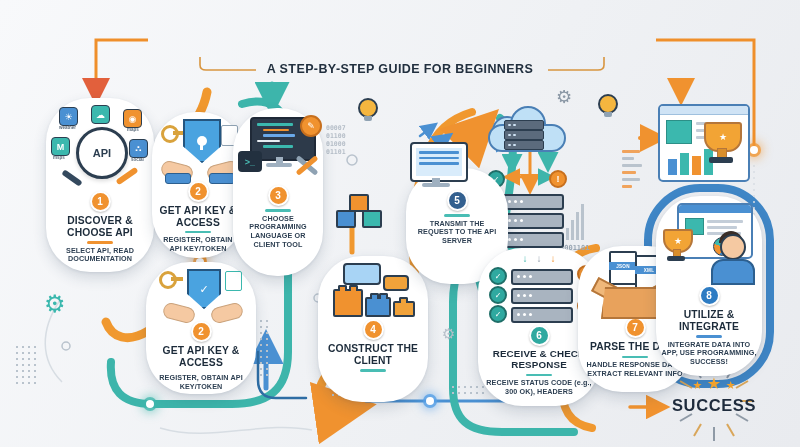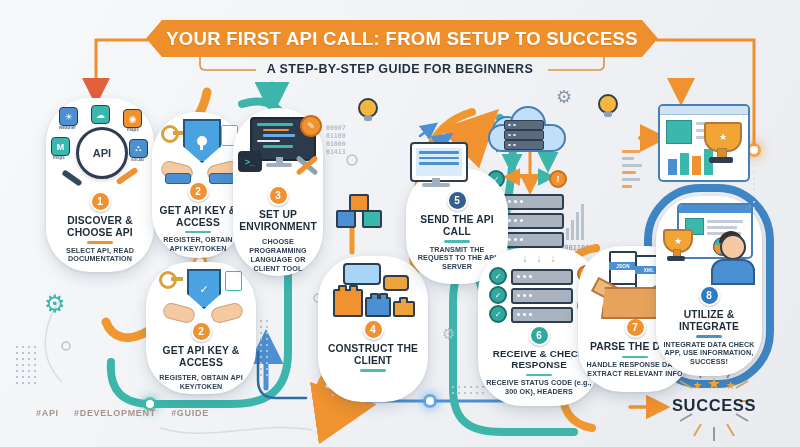--- a/index.html
+++ b/index.html
@@ -223,23 +223,20 @@
     </g>
   </svg>
 
   <div class="glow o" style="left:186px;top:144px"></div>
   <div class="glow o" style="left:196px;top:258px"></div>
   <div class="glow t" style="left:284px;top:248px"></div>
   <div class="glow t" style="left:146px;top:400px"></div>
   <div class="glow b" style="left:426px;top:397px"></div>
   <div class="glow o" style="left:750px;top:146px"></div>
 
-  <div class="banner">
-    <span>YOUR FIRST API CALL: FROM SETUP TO SUCCESS</span>
-  </div>
   <div class="subtitle">A STEP-BY-STEP GUIDE FOR BEGINNERS</div>
 
   <div class="card" style="left:46px;top:98px;width:108px;height:174px">
     <div class="icon-box" style="height:86px">
       <div class="tile" style="left:8px;top:2px;background:#4a90d2">
           <span>☀</span>
         </div>
       <div class="tile-label" style="left:8px;top:20px">weather</div>
       <div class="tile" style="left:40px;top:0;background:#3bb8ae">
           <span>☁</span>
@@ -316,21 +313,20 @@
       <div class="term-chip" style="left:0;top:36px;width:24px;height:21px">
           <span>&gt;_</span>
         </div>
       <div class="orange-bubble" style="left:62px;top:0;width:18px;height:18px">
           <span>✎</span>
         </div>
       <div class="tool" style="left:56px;top:48px;width:26px;height:5px;background:#8fa2b3;transform:rotate(40deg)"></div>
       <div class="tool" style="left:56px;top:48px;width:26px;height:5px;background:#f0922f;transform:rotate(-40deg)"></div>
     </div>
     <div class="badge b-orange">3</div>
-    <div class="card-title">SET UP ENVIRONMENT</div>
     <div class="divider d-teal"></div>
     <div class="card-desc">CHOOSE PROGRAMMING LANGUAGE OR CLIENT TOOL</div>
   </div>
 
   <div class="card" style="left:318px;top:256px;width:110px;height:146px">
     <div class="icon-box" style="height:56px">
       <div class="speech" style="left:20px;top:0;width:34px;height:18px;background:#a8d4f5"></div>
       <div class="speech" style="left:60px;top:12px;width:22px;height:12px;background:#f0a23a"></div>
       <div class="block" style="left:10px;top:26px;width:26px;height:24px;background:#f0922f">
           <span class="stud" style="left:3px"></span>
@@ -344,21 +340,20 @@
           <span class="stud" style="left:4px"></span>
         </div>
     </div>
     <div class="badge b-orange">4</div>
     <div class="card-title">CONSTRUCT THE CLIENT</div>
     <div class="divider d-teal"></div>
   </div>
 
   <div class="card" style="left:406px;top:168px;width:102px;height:116px;padding-top:22px">
     <div class="badge b-dblue">5</div>
-    <div class="card-title">SEND THE API CALL</div>
     <div class="divider d-teal"></div>
     <div class="card-desc">TRANSMIT THE REQUEST TO THE API SERVER</div>
   </div>
   <div class="ic5">
     <div class="monitor-lt">
       <div class="scr">
           <i></i>
           <i></i>
           <i></i>
         </div>
@@ -438,34 +433,34 @@
         </div>
       <div class="trophy-stem" style="left:12px;top:48px;width:6px;height:7px"></div>
       <div class="trophy-base" style="left:6px;top:55px;width:18px;height:5px"></div>
       <div class="hair" style="left:58px;top:30px;width:24px;height:12px"></div>
       <div class="head" style="left:59px;top:33px;width:22px;height:22px"></div>
       <div class="body8" style="left:50px;top:58px;width:40px;height:22px"></div>
     </div>
     <div class="badge b-blue">8</div>
     <div class="card-title">UTILIZE &amp; INTEGRATE</div>
     <div class="divider d-blue"></div>
-    <div class="card-desc">INTEGRATE DATA CHECK APP, USE INFORMATION, SUCCESS!</div>
+    <div class="card-desc">INTEGRATE DATA INTO APP, USE PROGRAMMING, SUCCESS!</div>
   </div>
 
   <span class="gear" style="left:44px;top:292px;font-size:24px;color:#3bb8ae">⚙</span>
   <span class="gear" style="left:556px;top:88px;font-size:18px;color:#8a97a5">⚙</span>
   <span class="gear" style="left:442px;top:326px;font-size:15px;color:#b6bfc9">⚙</span>
   <div class="bulb" style="left:358px;top:98px"></div>
   <div class="bulb" style="left:598px;top:94px"></div>
 
   <div class="binary" style="left:326px;top:124px">
     <div>00007</div>
     <div>01100</div>
     <div>01000</div>
-    <div>01413</div>
+    <div>01101</div>
   </div>
   <div class="digits" style="left:560px;top:244px">3001101</div>
 
   <div style="position:absolute;left:336px;top:194px;width:44px;height:40px;z-index:2">
     <div class="block" style="left:13px;top:0;width:16px;height:14px;background:#f0922f"></div>
     <div class="block" style="left:0;top:16px;width:16px;height:14px;background:#4a90d2"></div>
     <div class="block" style="left:26px;top:16px;width:16px;height:14px;background:#3bb8ae"></div>
   </div>
 
   <div class="cloud" style="left:486px;top:106px;width:78px;height:46px">
@@ -533,19 +528,14 @@
   <div class="dots" style="left:330px;top:386px;width:40px;height:12px"></div>
   <div class="dots" style="left:450px;top:384px;width:34px;height:12px"></div>
 
   <div class="success-stars">
     <span class="s1">★</span>
     <span class="s2">★</span>
     <span class="s1">★</span>
   </div>
   <div class="success-text">SUCCESS</div>
 
-  <div class="hashtags">
-    <span>#API</span>
-    <span>#DEVELOPMENT</span>
-    <span>#GUIDE</span>
-  </div>
 
 </div>
 
 </body></html>

